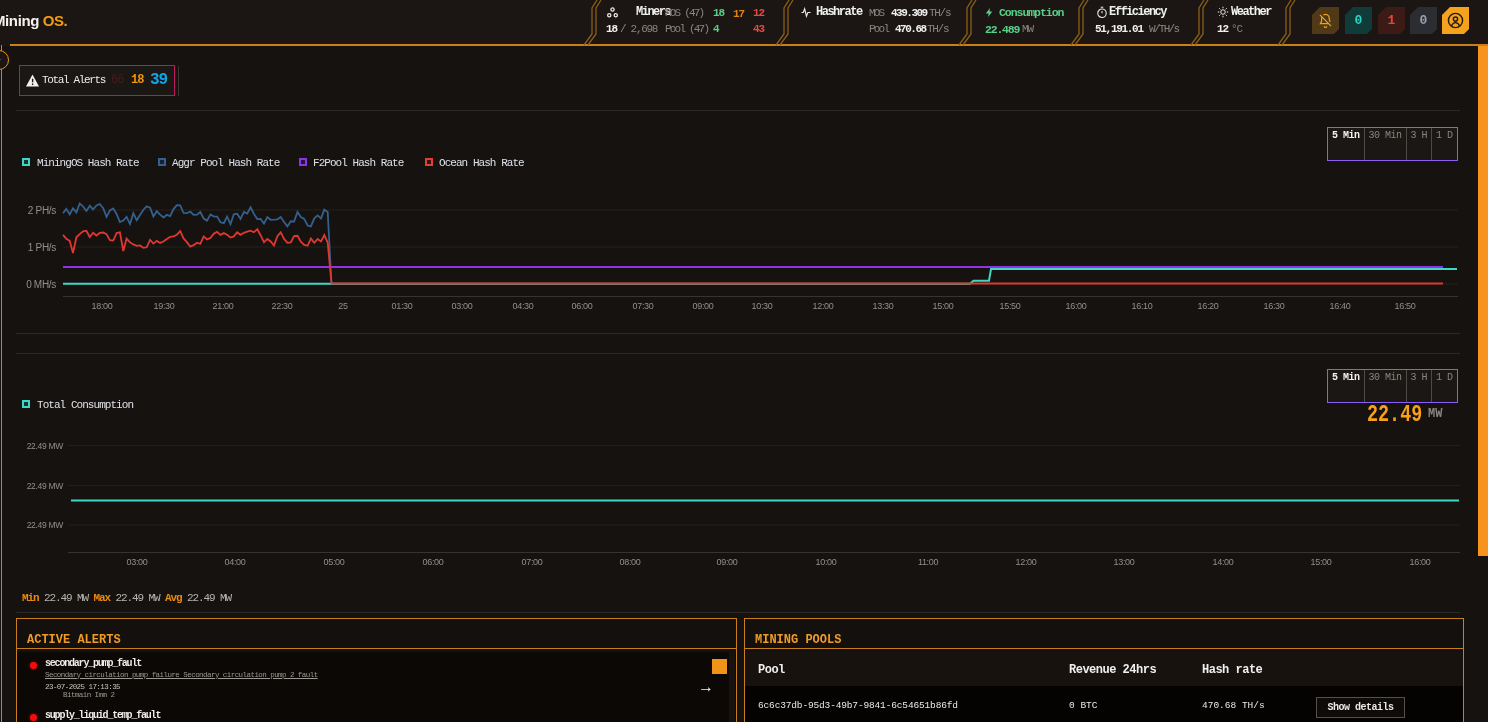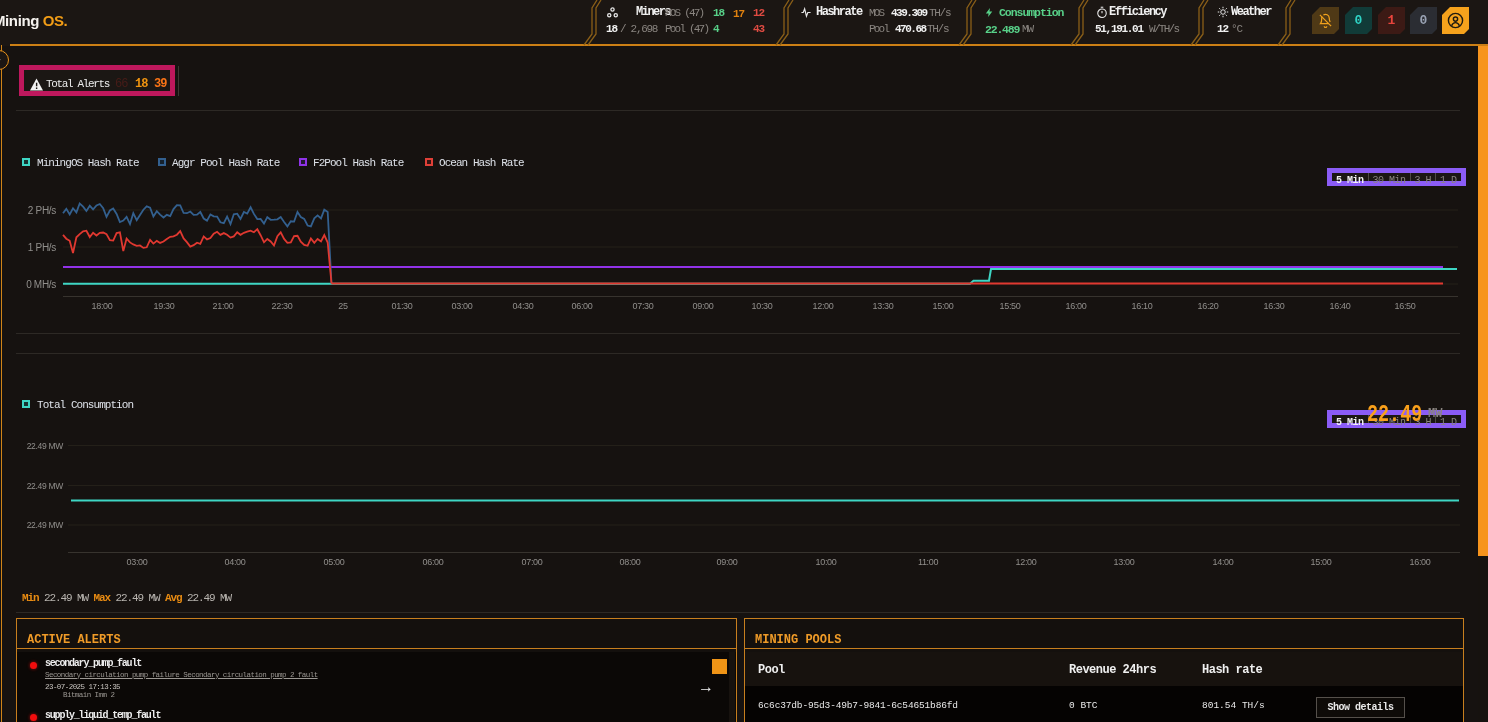--- a/index.html
+++ b/index.html
@@ -27,27 +27,27 @@
 
   
   #sideline { position:absolute; left:1px; top:45px; width:1px; height:677px; background:#d08418; }
   #sidecirc { position:absolute; left:-11px; top:50px; width:20px; height:20px; border-radius:50%; border:1.5px solid #e8921a; background:#1b1613; color:#e8e4de; font-size:9px; line-height:18px; text-align:center; }
 
   
   #sb-track { position:absolute; left:1478px; top:0; width:10px; height:722px; background:#16120f; }
   #sb-thumb { position:absolute; left:1478px; top:0; width:10px; height:556px; background:#f7941d; }
 
   
-  #talerts { position:absolute; left:19px; top:65px; width:156px; height:31px; border:5px solid #be185d; background:#1b1714; font-size:11px; line-height:29px; white-space:nowrap;text-align:right; }
+  #talerts { position:absolute; left:19px; top:65px; width:156px; height:31px; border:1px solid #be185d; background:#1b1714; font-size:11px; line-height:29px; white-space:nowrap;text-align:right; }
   #talerts-div { position:absolute; left:178px; top:66px; width:1px; height:30px; background:#3b3733; }
 
   
   .hline { position:absolute; left:16px; width:1444px; height:1px; background:#2d2925; }
 
-  .timesel { position:absolute; display:flex; border:5px solid #8b5cf6; background:#1b1714; height:18px; font-size:10px; line-height:16px; white-space:nowrap; letter-spacing:-0.5px;margin-top:41px; }
+  .timesel { position:absolute; display:flex; border:1px solid #8b5cf6; background:#1b1714; height:34px; font-size:10px; line-height:16px; white-space:nowrap; letter-spacing:-0.5px; }
   .timesel span { padding:0 4px; border-right:1px solid #4e4a45; color:#8a8580; }
   .timesel span:last-child { border-right:none; }
   .timesel span.on { color:#f2f2f2; font-weight:bold; }
 
   .legend { position:absolute; font-size:11px; letter-spacing:-0.95px; color:#dde1e8; white-space:nowrap; line-height:11px; }
   .lsq { position:absolute; width:7.5px; height:7.5px; border-style:solid; border-width:2px; }
 
   .axlab { font-family:"Liberation Sans",sans-serif; font-size:9px; letter-spacing:-0.35px; fill:#918f8c; }
   .ylab1 { font-family:"Liberation Sans",sans-serif; font-size:10px; letter-spacing:-0.3px; fill:#918f8c; }
   .ylab2 { font-family:"Liberation Sans",sans-serif; font-size:8.5px; letter-spacing:-0.3px; fill:#918f8c; }
@@ -175,21 +175,21 @@
 
   <div id="talerts">
     <svg style="position:absolute; left:5px; top:8px;" width="15" height="13" viewBox="0 0 24 22">
         <path d="M12 1 L23 21 L1 21 Z" fill="#f2f2f2"></path>
         <rect x="11" y="8" width="2.4" height="6" fill="#1b1714"></rect>
         <rect x="11" y="16" width="2.4" height="2.6" fill="#1b1714"></rect>
       </svg>
     <span style="position:absolute; left:22px; color:#ececec; letter-spacing:-1.35px;">Total Alerts</span>
     <span style="position:absolute; left:91px; color:#471c18; font-weight:normal; font-size:12px; letter-spacing:-1px;">66</span>
     <span style="position:absolute; left:111px; color:#ef9410; font-weight:bold; font-size:12px; letter-spacing:-1px;">18</span>
-    <span style="position:absolute; left:130px; color:#f97316; font-weight:bold; font-size:12px; letter-spacing:-1px;">39</span>
+    <span style="position:absolute; left:130px; color:#0ea5e9; font-weight:bold; font-size:16px; letter-spacing:-1px;">39</span>
   </div>
   <div id="talerts-div"></div>
 
   <div class="hline" style="top:110px;"></div>
   <div class="hline" style="top:333px;"></div>
   <div class="hline" style="top:353px;"></div>
   <div class="hline" style="top:612px;"></div>
 
   <div class="timesel" style="left:1327px; top:127px;">
       <span class="on">5 Min</span>
@@ -313,18 +313,18 @@
   <div class="bpanel" id="pools-panel" style="left:744px; width:719.5px;">
     <div class="bphead">MINING POOLS</div>
     <div id="ptable-hdr">
       <div class="pcol" style="left:13px;">Pool</div>
       <div class="pcol" style="left:324px;">Revenue 24hrs</div>
       <div class="pcol" style="left:457px;">Hash rate</div>
     </div>
     <div id="ptable-row">
       <div class="pcol" style="left:13px; letter-spacing:-0.15px;">6c6c37db-95d3-49b7-9841-6c54651b86fd</div>
       <div class="pcol" style="left:324px;">0 BTC</div>
-      <div class="pcol" style="left:457px;">801.54 TH/s</div>
+      <div class="pcol" style="left:457px;">470.68 TH/s</div>
       <div id="showdet">Show details</div>
     </div>
   </div>
 
 </div>
 
 </body></html>

